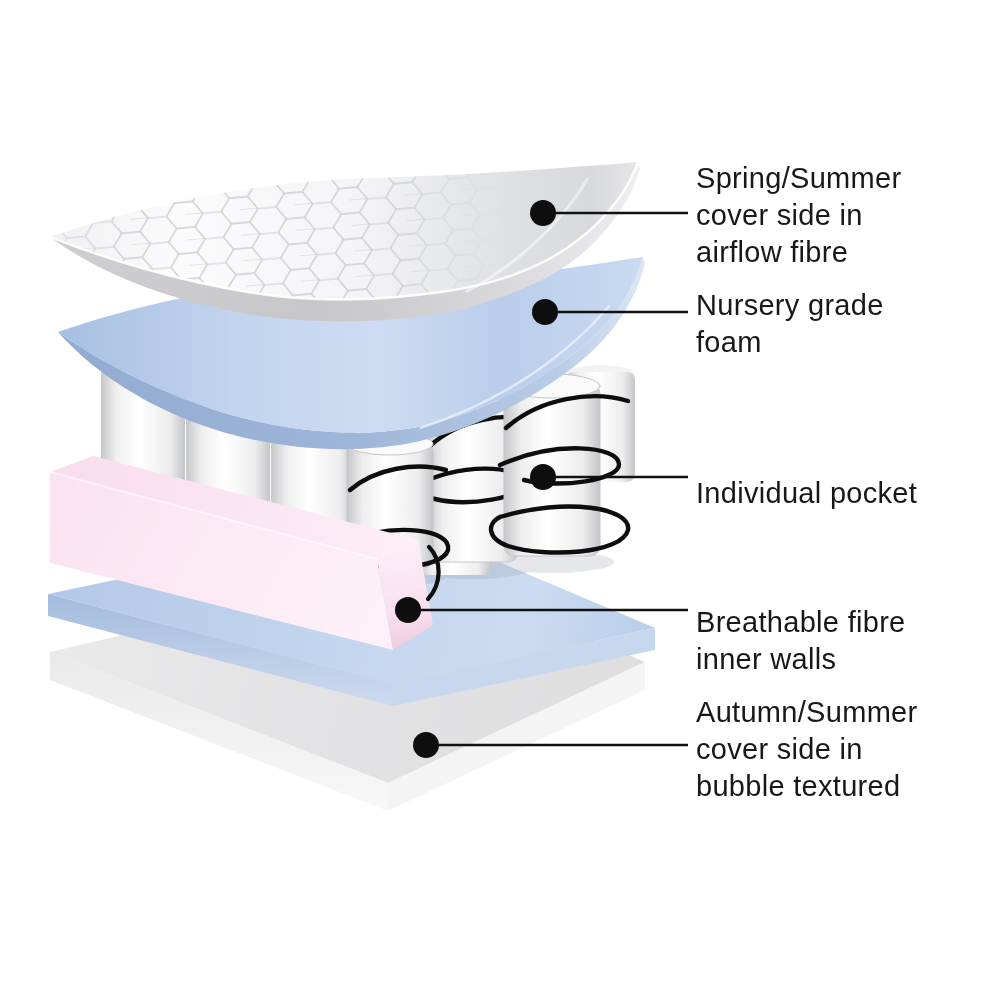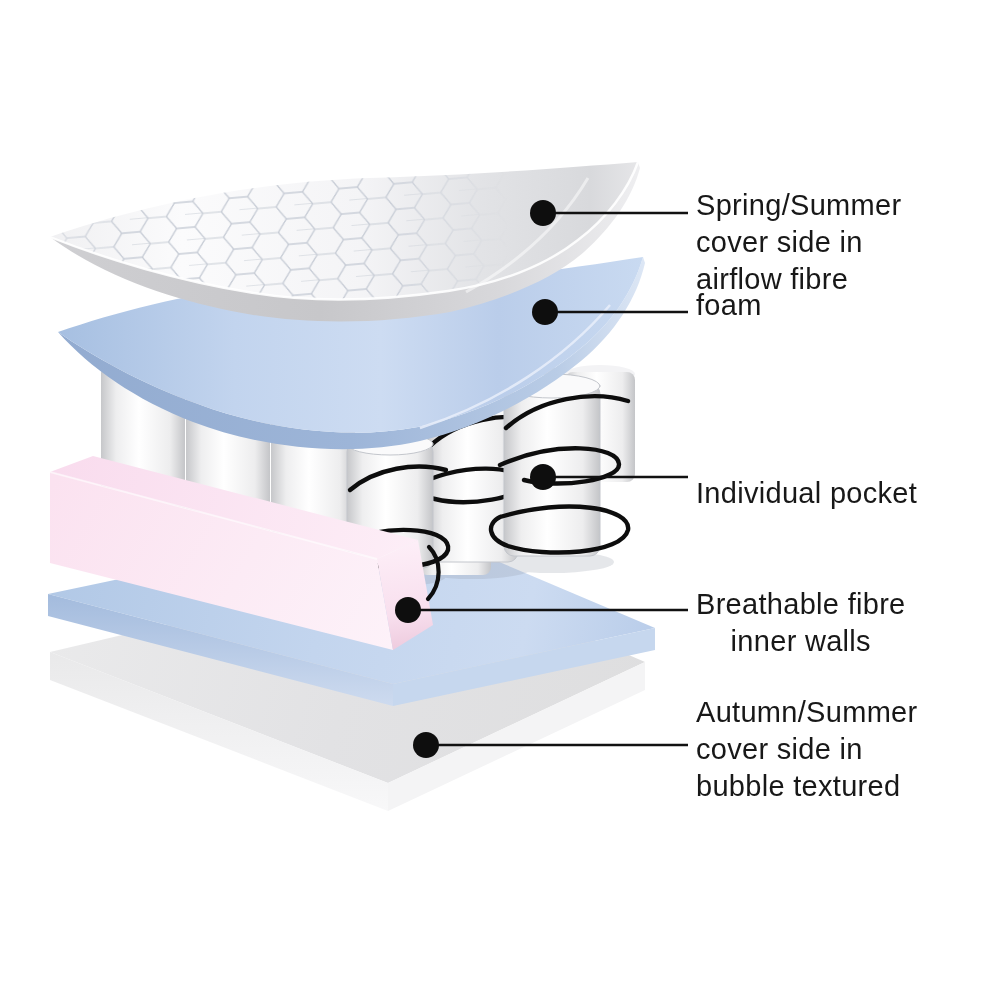--- a/index.html
+++ b/index.html
@@ -236,32 +236,33 @@
           <circle cx="408" cy="610" r="13" fill="#0e0e0e"></circle>
         </g>
         <g>
           <line x1="426" y1="745" x2="688" y2="745" stroke="#111111" stroke-width="2.6"></line>
           <circle cx="426" cy="745" r="13" fill="#0e0e0e"></circle>
         </g>
       </g>
 </svg>
 
 <div id="labels">
-      <div class="label" style="left: 696px; top: 160px; margin-top: 27px;">
+      <div class="label" style="left: 696px; top: 160px;">
         <div>Spring/Summer</div>
         <div>cover side in</div>
         <div>airflow fibre</div>
       </div>
       <div class="label" style="left: 696px; top: 287px;">
+        <div>Nursery grade</div>
         <div>foam</div>
       </div>
       <div class="label" style="left: 696px; top: 445px; margin-top: 30px;">
         <div>Individual pocket</div>
       </div>
-      <div class="label" style="left: 696px; top: 586px; text-align: center;">
+      <div class="label" style="left: 696px; top: 604px;">
         <div>Breathable fibre</div>
         <div>inner walls</div>
       </div>
       <div class="label" style="left: 696px; top: 694px;">
         <div>Autumn/Summer</div>
         <div>cover side in</div>
         <div>bubble textured</div>
       </div>
     </div>
 </div>

